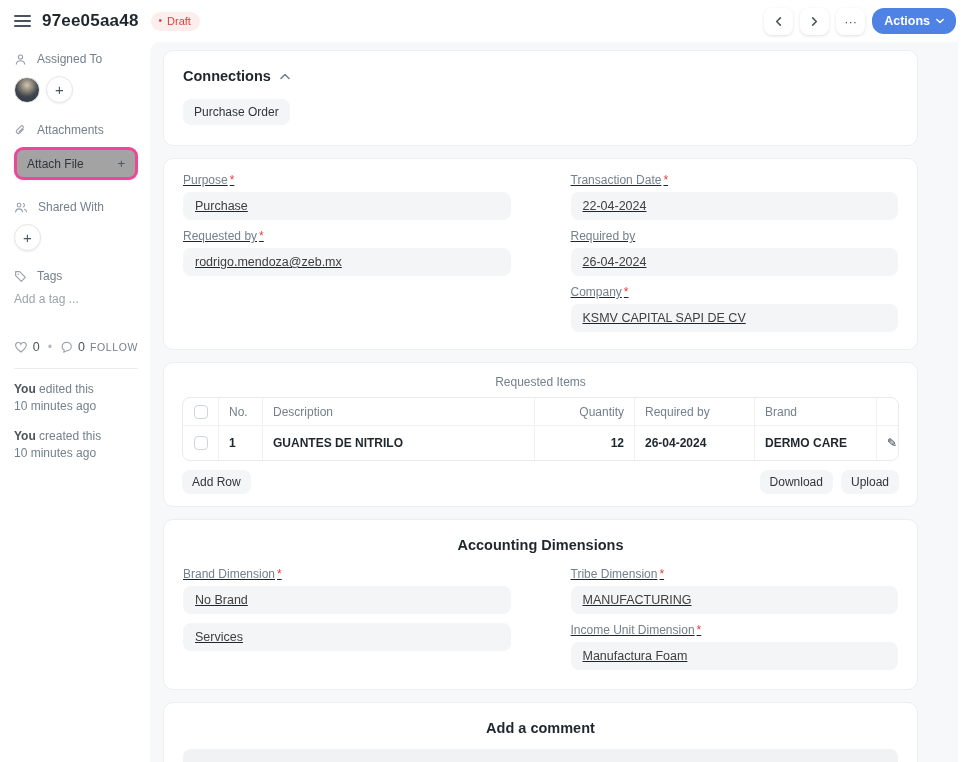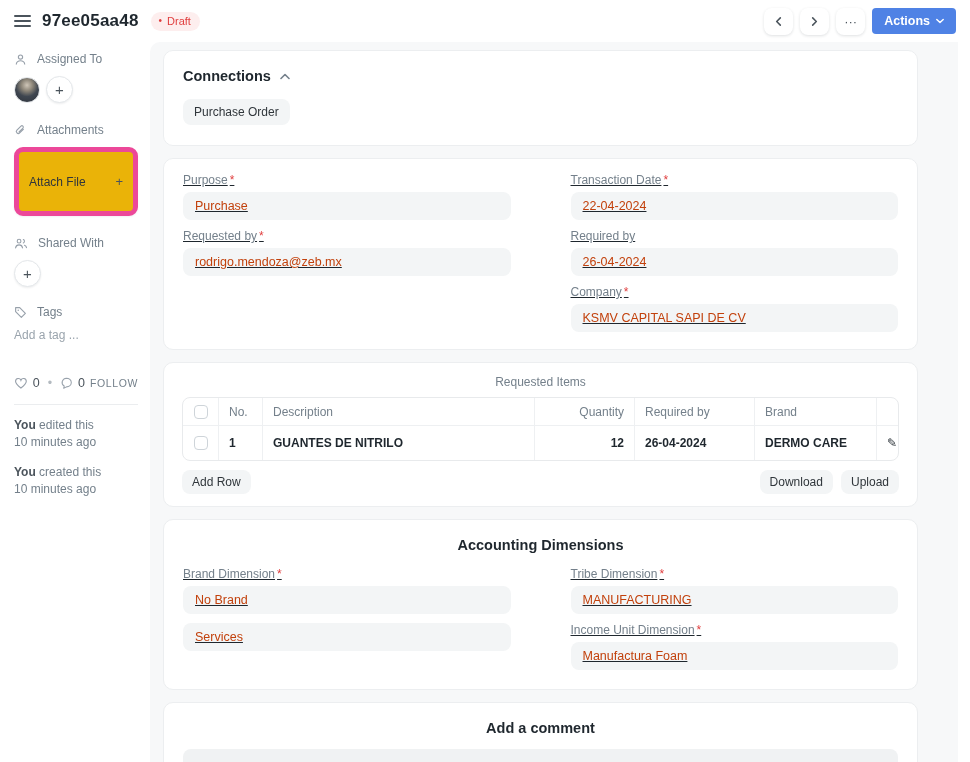--- a/index.html
+++ b/index.html
@@ -14,39 +14,39 @@
   .hamburger { width:17px; display:flex; flex-direction:column; gap:3px; cursor:pointer; }
   .hamburger i { display:block; height:2px; background:#4b545c; border-radius:1px; }
   .doc-title { font-size:17px; font-weight:bold; margin-left:11px; letter-spacing:.2px; }
   .status-badge { margin-left:12px; background:#fdeeee; color:#e03e3e; font-size:11px;
     padding:3px 9px 4px 8px; border-radius:10px; display:flex; align-items:center; gap:5px; }
   .status-badge .dot { font-size:10px; line-height:1; }
   .header-right { margin-left:auto; display:flex; gap:7px; align-items:center; }
   .icon-btn { width:29px; height:27px; border-radius:8px; background:#fff;
     box-shadow:0 1px 3px rgba(25,39,52,.14); display:flex; align-items:center;
     justify-content:center; color:#4b545c; cursor:pointer; font-size:13px; }
-  .actions-btn { background:#4f82e5; color:#fff; border-radius:4px; padding:6px 12px;
+  .actions-btn { background:#4f82e5; color:#fff; border-radius:12px; padding:6px 12px;
     font-size:12.5px; font-weight:bold; display:flex; align-items:center; gap:6px; cursor:pointer; }
   .actions-btn svg { display:block; }
   
   .sidebar { position:absolute; top:42px; left:0; width:150px; bottom:0;
     padding:10px 12px 10px 14px; background:#fff; z-index:2; }
   .side-label { display:flex; align-items:center; gap:10px; color:#74808b; font-size:12px; }
   .side-label svg { flex:none; }
   .avatar-row { display:flex; align-items:center; gap:6px; margin:10px 0 0 0; }
   .avatar { width:26px; height:26px; border-radius:50%;
     background:radial-gradient(circle at 50% 30%, #cfc6b8 0%, #8c8578 28%, #3f4650 55%, #2e333b 100%);
     border:1px solid #e3e6e9; }
   .plus-circle { width:27px; height:27px; border-radius:50%; background:#fff;
     border:1px solid #e4e7ea; box-shadow:0 1px 2px rgba(25,39,52,.08);
     display:flex; align-items:center; justify-content:center; color:#4b545c;
     font-size:15px; cursor:pointer; }
   .attach-btn { margin-top:10px; width:124px; display:flex; justify-content:space-between;
-    align-items:center; border:5px solid #ec4899; border-radius:9px; padding:22px 10px;
-    font-size:12px; color:#30363b; background:#eab308; box-shadow:0 1px 2px rgba(25,39,52,.06);
+    align-items:center; border:3px solid #ec4899; border-radius:9px; padding:6px 10px;
+    font-size:12px; color:#30363b; background:#a3a3a3; box-shadow:0 1px 2px rgba(25,39,52,.06);
     cursor:pointer; }
   .attach-btn .p { color:#4b545c; font-size:13px; }
   .tag-placeholder { margin-top:9px; color:#9aa4ad; font-size:12px; cursor:text; }
   .gap-18 { margin-top:18px; } .gap-20 { margin-top:20px; }
   .react-row { margin-top:34px; display:flex; align-items:center; font-size:12.5px;
     color:#74808b; gap:5px; }
   .react-row .cnt { color:#4b545c; }
   .react-row .sep { margin:0 3px; color:#b3bac0; }
   .follow { margin-left:auto; font-size:10.5px; letter-spacing:.6px; color:#74808b; cursor:pointer; }
   .side-divider { border-top:1px solid #ebedef; margin:14px 0 12px 0; }
@@ -64,21 +64,21 @@
   .sec-title { font-size:14.5px; font-weight:bold; color:#1f272e;text-align:center; }
   .link-pill { display:inline-block; margin-top:15px; background:#f3f5f6; border-radius:8px;
     padding:6px 11px; font-size:12px; color:#30363b; cursor:pointer; }
   
   .card-form { padding:14px 19px 8px 19px; }
   .form-grid { display:grid; grid-template-columns:1fr 1fr; column-gap:60px;text-decoration:underline; }
   .field { margin-bottom:9px; }
   .f-label { font-size:12px; color:#74808b; }
   .req { color:#e03e3e; margin-left:2px; }
   .control { margin-top:5px; background:#f3f5f6; border-radius:8px; height:28px;
-    line-height:28px; padding:0 12px; font-size:12.5px; color:#c2410c; cursor:text;
+    line-height:28px; padding:0 12px; font-size:12.5px; color:#404040; cursor:text;
     white-space:nowrap; overflow:hidden; }
   
   .card-items { padding:12px 18px 12px 18px; }
   .grid-label { font-size:12px; color:#74808b;text-align:center; }
   .items-table { margin-top:8px; border:1px solid #e8eaec; border-radius:8px; overflow:hidden;
     background:#fff; }
   .t-row { display:grid; grid-template-columns:36px 44px 272px 100px 120px 122px 1fr;
     align-items:stretch; }
   .t-head .t-cell { color:#74808b; font-size:12px; font-weight:normal; height:27px; }
   .t-cell { padding:0 10px; display:flex; align-items:center; border-right:1px solid #eef0f2;

